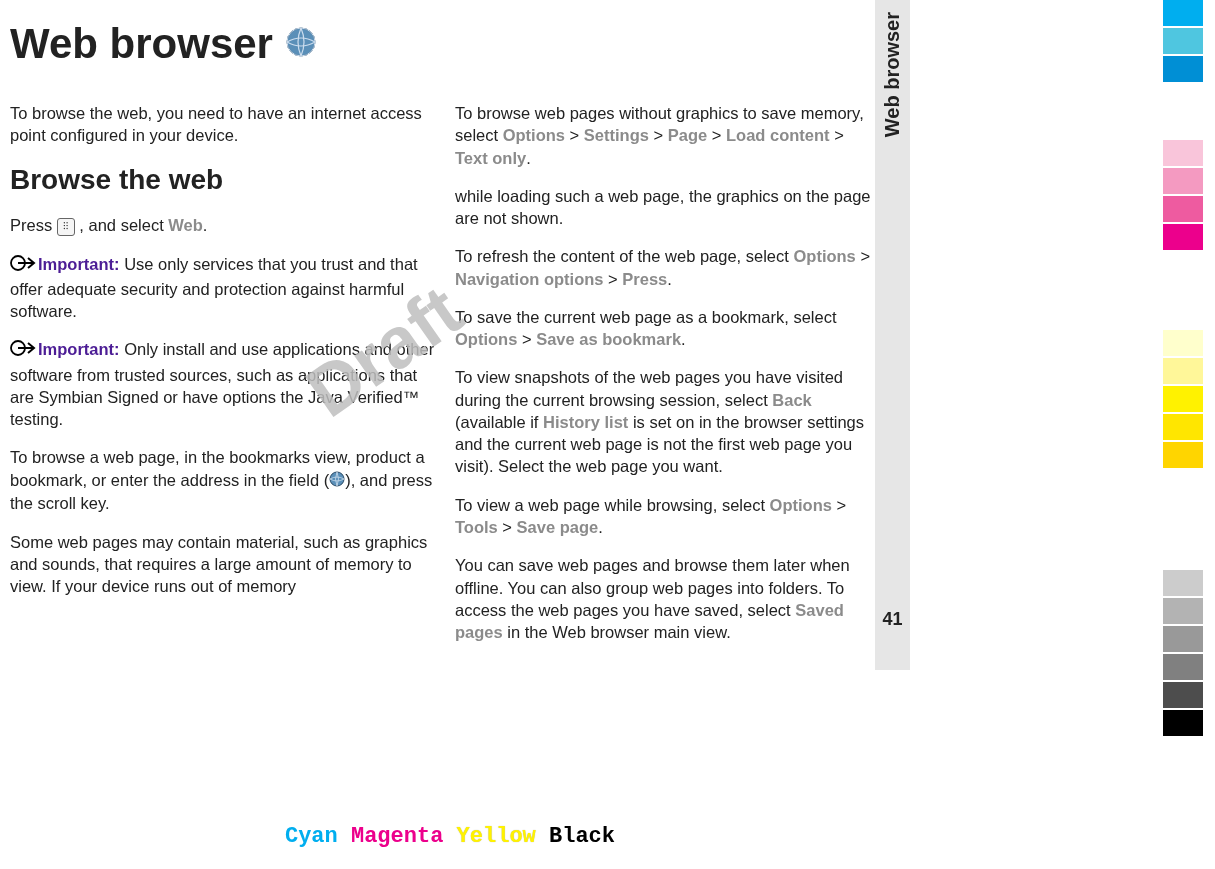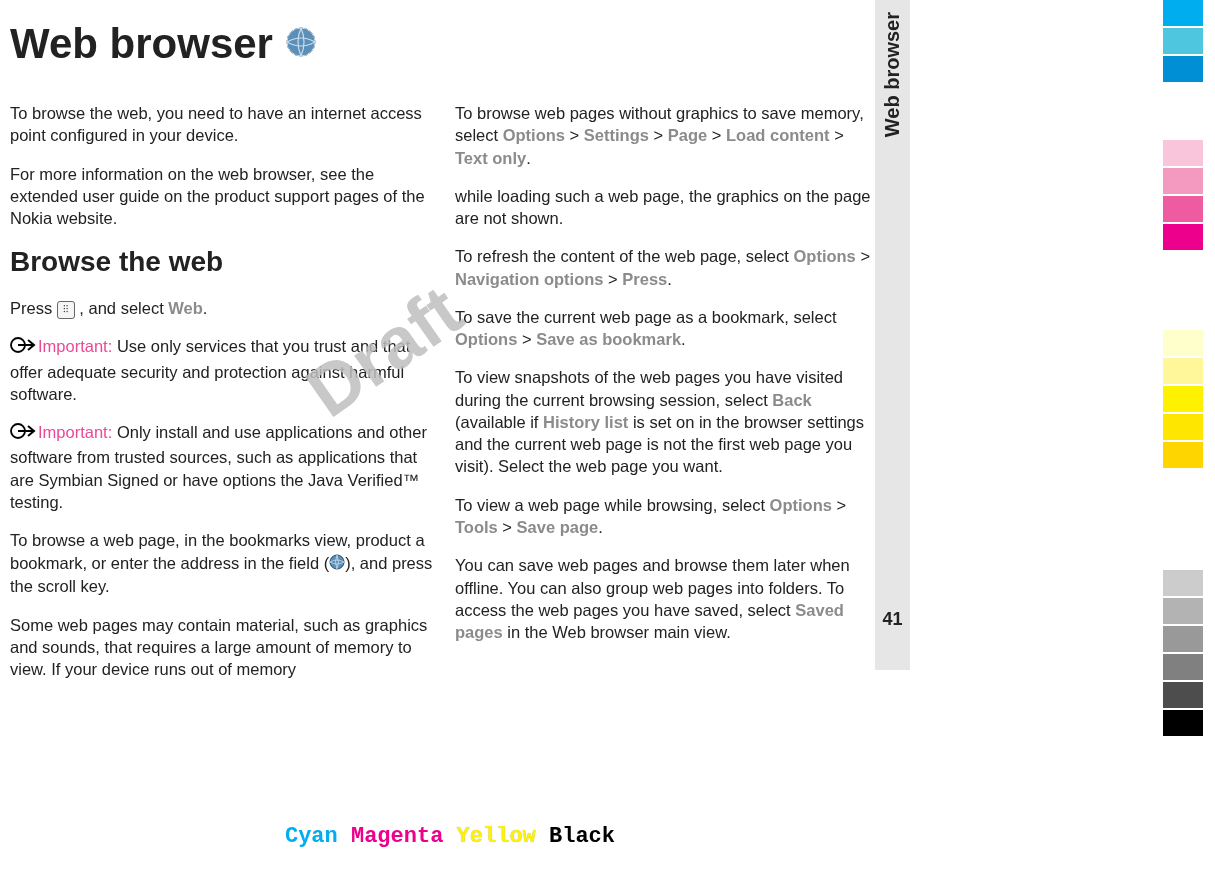--- a/index.html
+++ b/index.html
@@ -39,22 +39,22 @@
     line-height: 1.35;
   }
   .col p {
     margin: 16px 0 12px 0;
   }
   .menu {
     color: #8b8b8b;
     font-weight: bold;
   }
   .important-label {
-    color: #ec4899;
-    font-weight: normal;
+    color: #4c1d95;
+    font-weight: bold;
   }
   .warn-icon {
     display: inline-block;
     vertical-align: middle;
     margin-right: 2px;
   }
   .globe-icon-sm {
     display: inline-block;
     vertical-align: middle;
   }
@@ -145,21 +145,20 @@
           <path d="M2 16 Q16 8 30 16 Q16 24 2 16" fill="none" stroke="#cde" stroke-width="1.2"></path>
           <path d="M16 2 Q10 16 16 30 Q22 16 16 2" fill="none" stroke="#cde" stroke-width="1.2"></path>
           <circle cx="16" cy="16" r="14" fill="none" stroke="#cde" stroke-width="1"></circle>
         </svg>
     </span>
   </h1>
 
   <div class="columns">
     <div class="col">
       <p>To browse the web, you need to have an internet access point configured in your device.</p>
-      <p>For more information on the web browser, see the extended user guide on the product support pages of the Nokia website.</p>
       <h2>Browse the web</h2>
       <p>
         <span>Press </span><span class="key-icon">⁝⁝</span><span> , and select </span><span class="menu">Web</span><span>.</span>
       </p>
       <p>
         <span class="warn-icon"><svg width="26" height="20" viewBox="0 0 26 20">
               <circle cx="8" cy="10" r="7" fill="none" stroke="#000" stroke-width="1.8"></circle>
               <path d="M8 10 L24 10 M18 5 L24 10 L18 15" fill="none" stroke="#000" stroke-width="2"></path>
             </svg></span><span class="important-label">Important:</span><span> Use only services that you trust and that offer adequate security and protection against harmful software.</span>
       </p>

